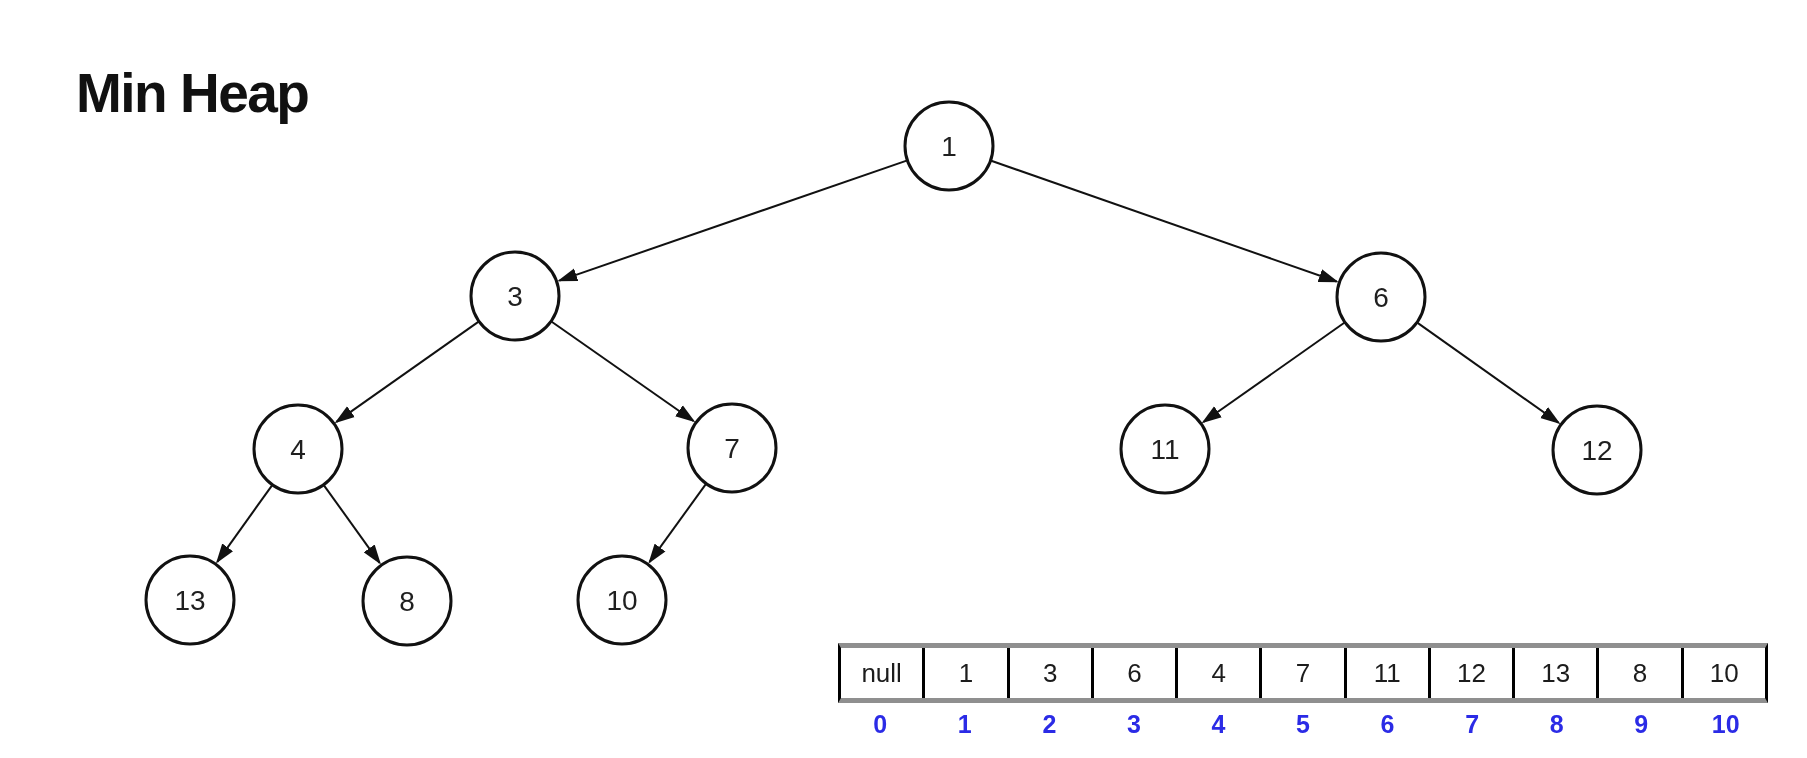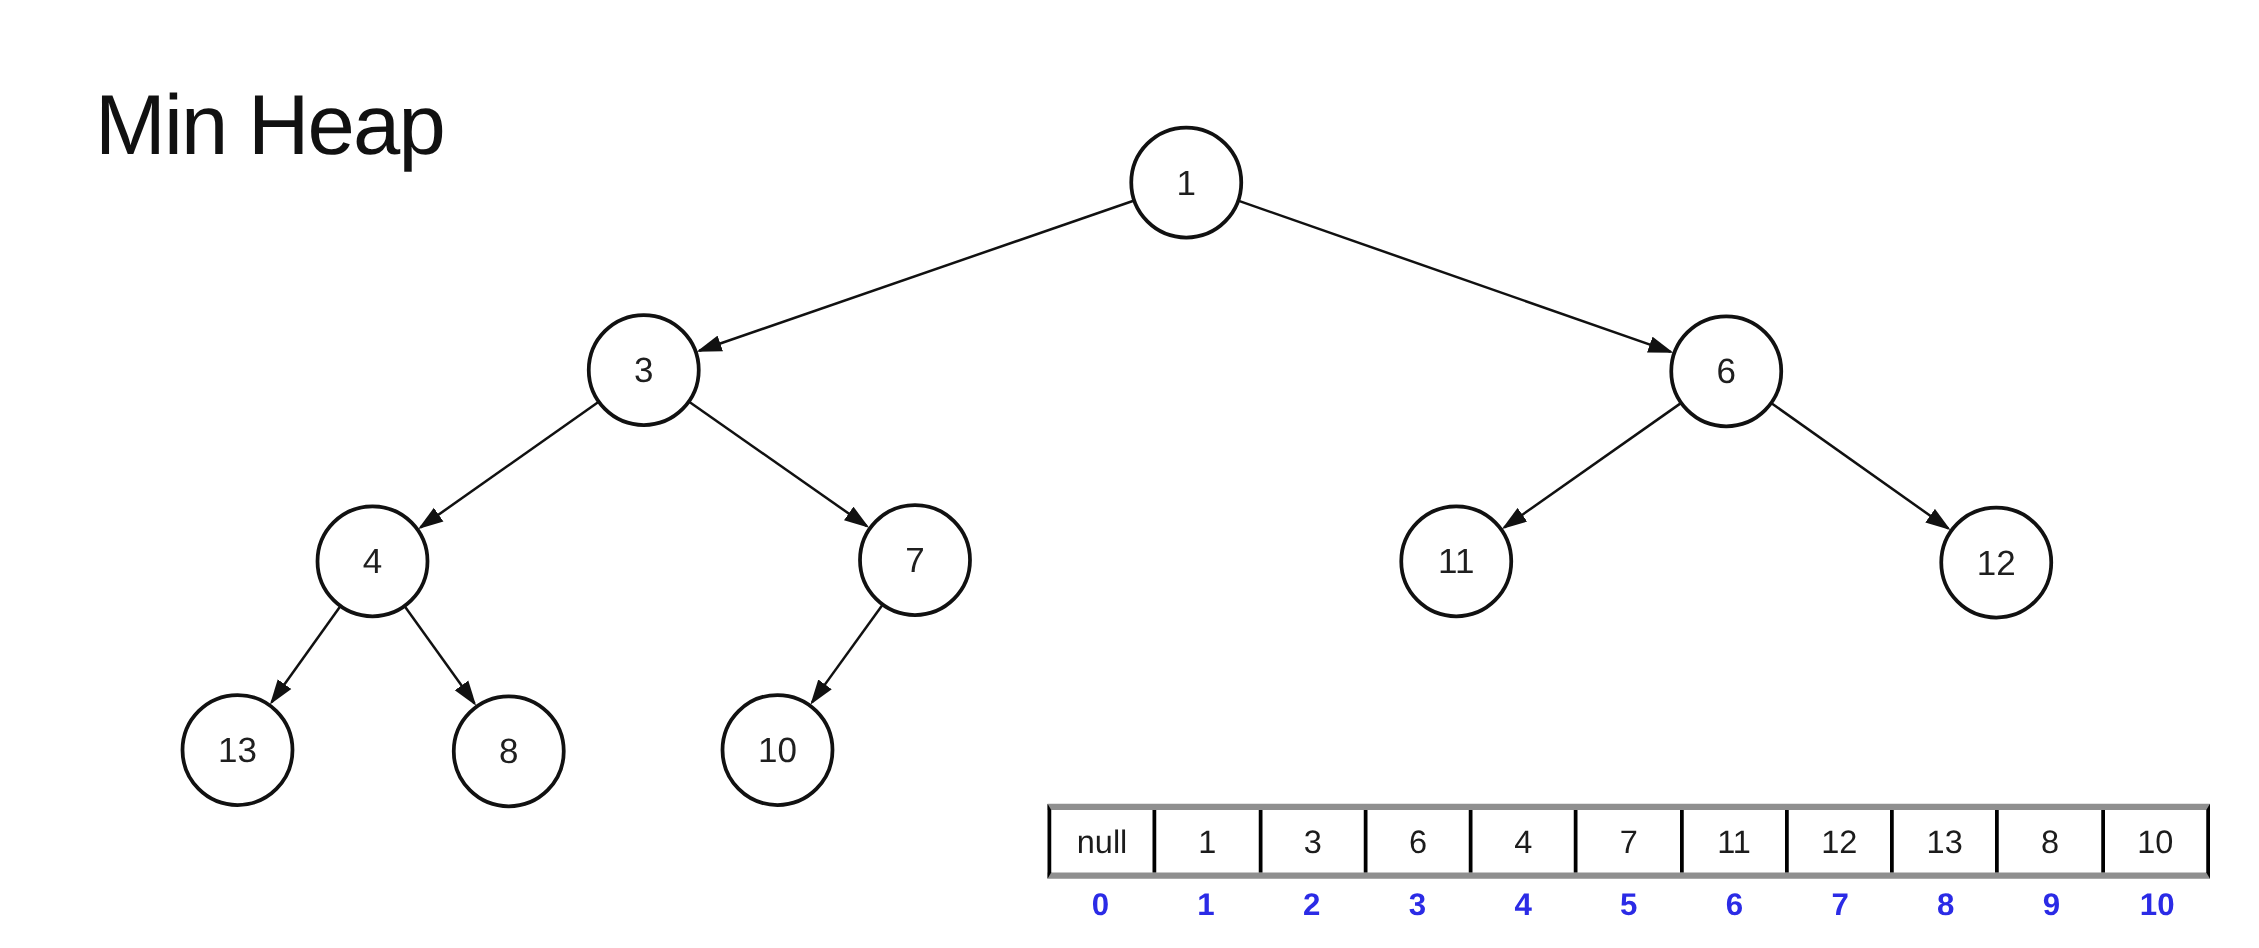--- a/index.html
+++ b/index.html
@@ -12,22 +12,22 @@
     font-family: "Liberation Sans", sans-serif;
     --index-blue: #2b2be6;
     --rule-gray: #8f8f8f;
     --ink: #111111;
   }
   .title {
     position: absolute;
     left: 76px;
     top: 60px;
     margin: 0;
-    font-size: 68px;
-    font-weight: 400;
+    font-size: 55px;
+    font-weight: 700;
     letter-spacing: -1.5px;
     color: var(--ink);
     line-height: 1.2;
   }
   #tree-svg { position: absolute; left: 0; top: 0; }
   .edge { stroke: var(--ink); stroke-width: 2; fill: none; }
   .node-circle { fill: #ffffff; stroke: var(--ink); stroke-width: 3; }
   .node-label {
     font-family: "Liberation Sans", sans-serif;
     font-size: 28px;

